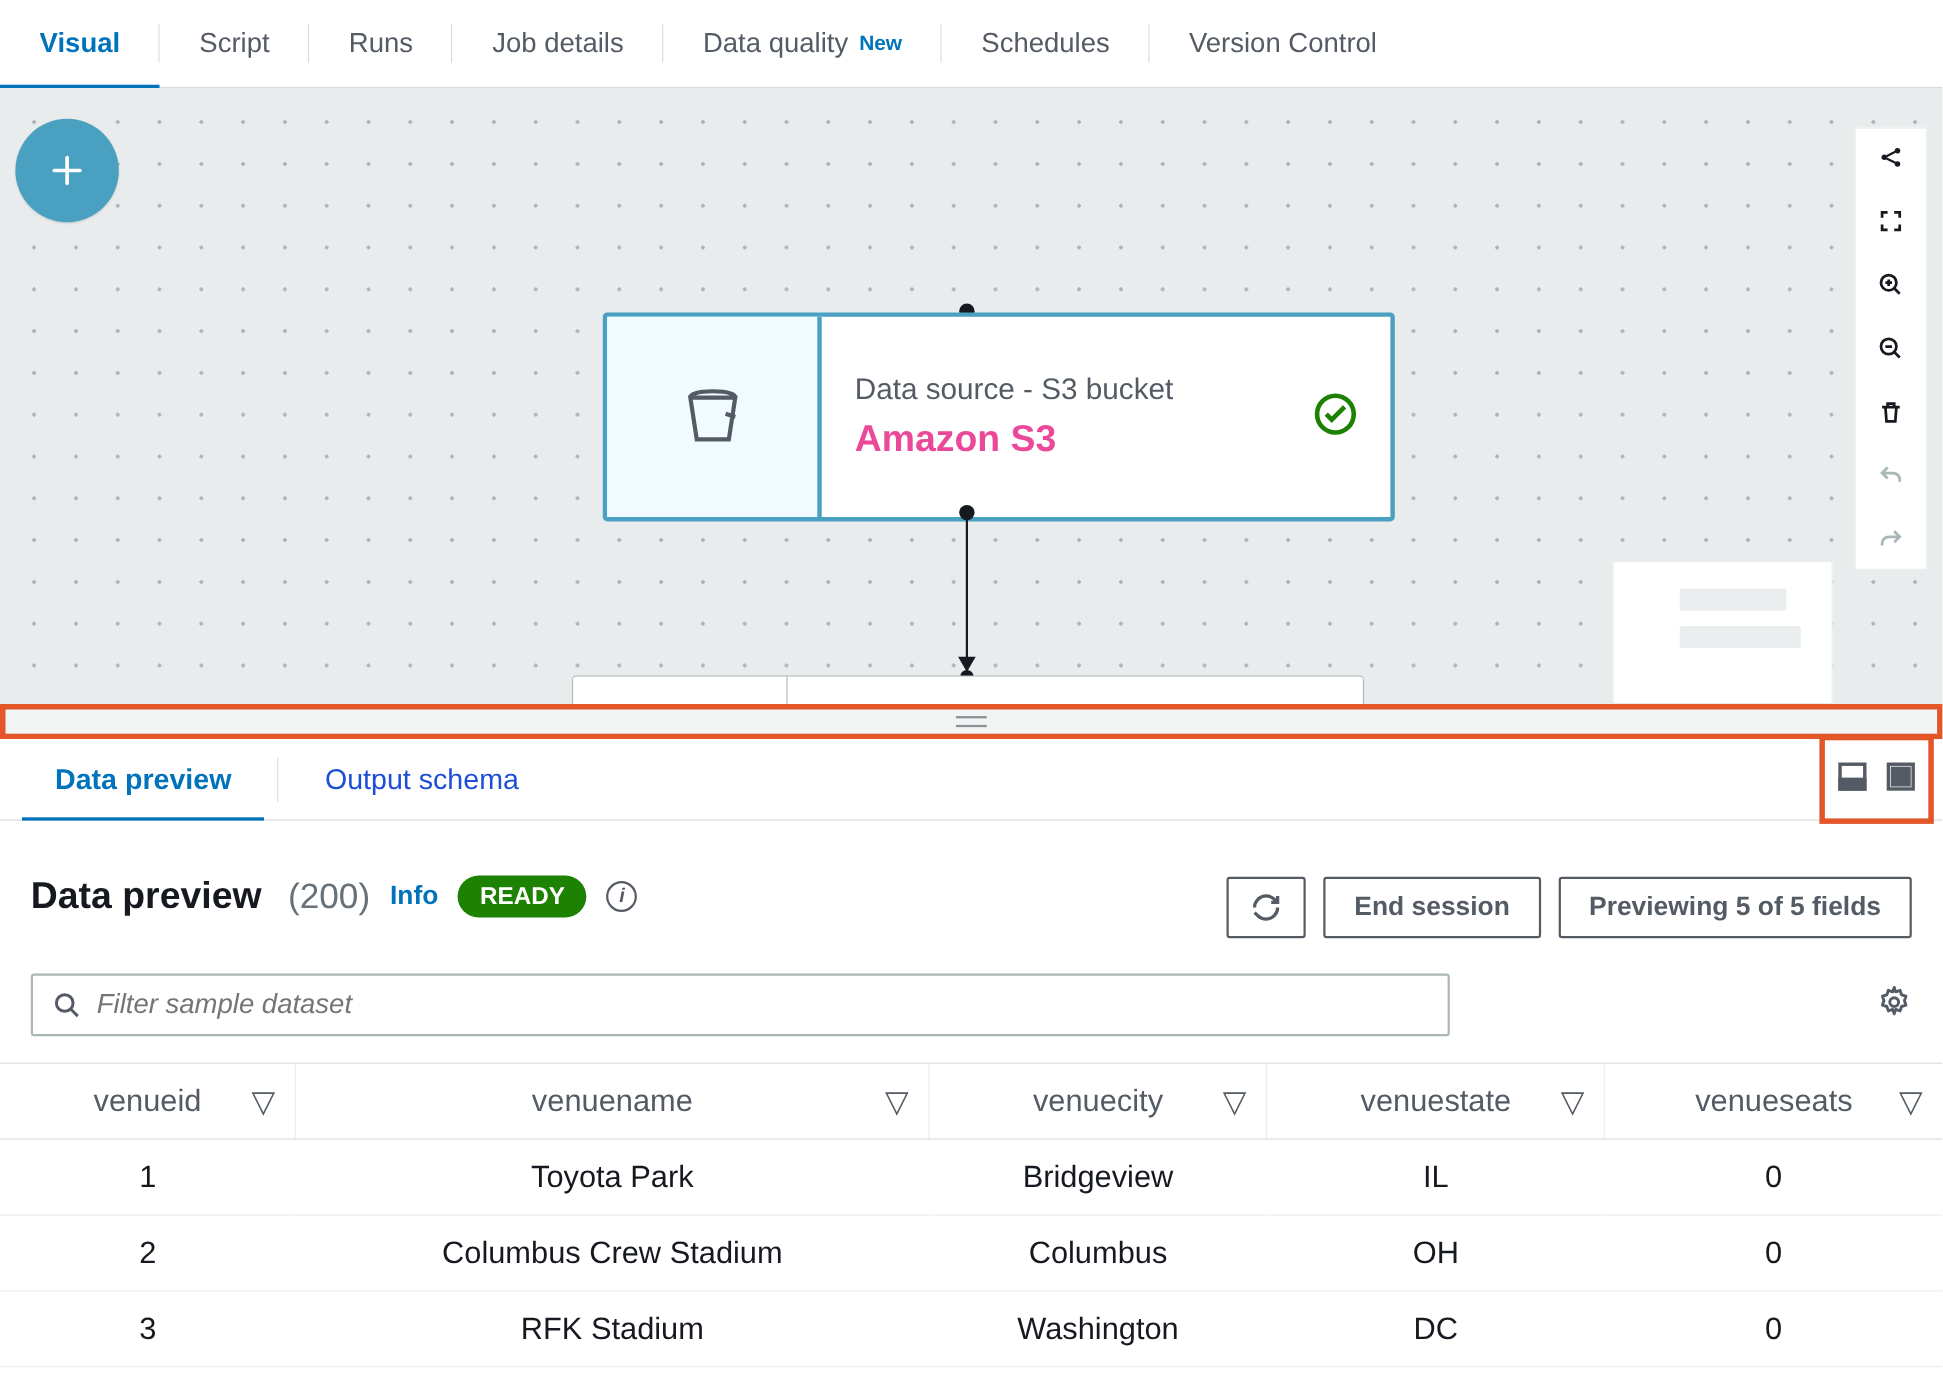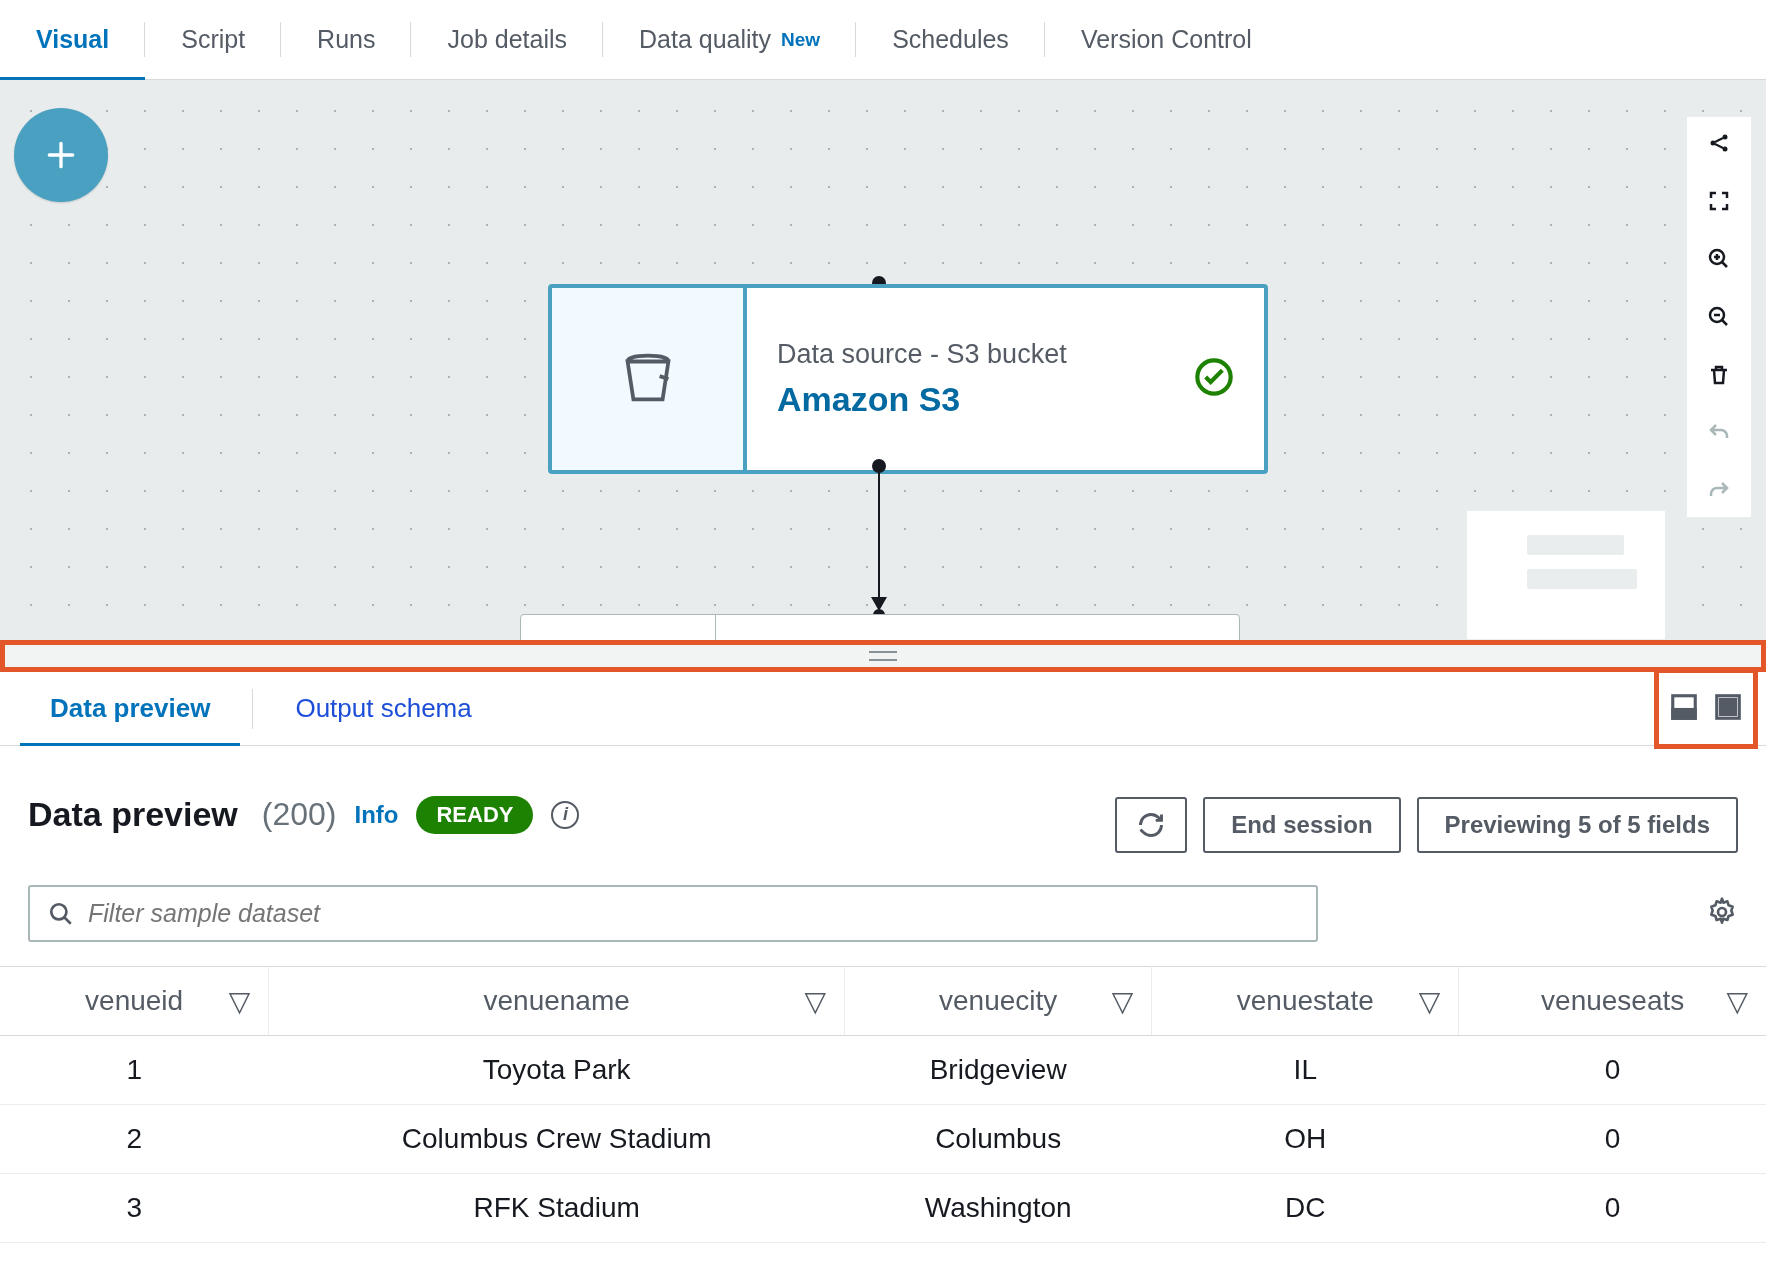--- a/index.html
+++ b/index.html
@@ -112,21 +112,21 @@
       position: relative;
     }
     .node-subtitle {
       font-size: 27px;
       color: #545b64;
       margin-bottom: 10px;
     }
     .node-title {
       font-size: 34px;
       font-weight: 700;
-      color: #0369a1;
+      color: #ec4899;
     }
     .node-check {
       position: absolute;
       right: 30px;
       top: 50%;
       transform: translateY(-50%);
     }
     .connector {
       position: absolute;
       left: 878px;

